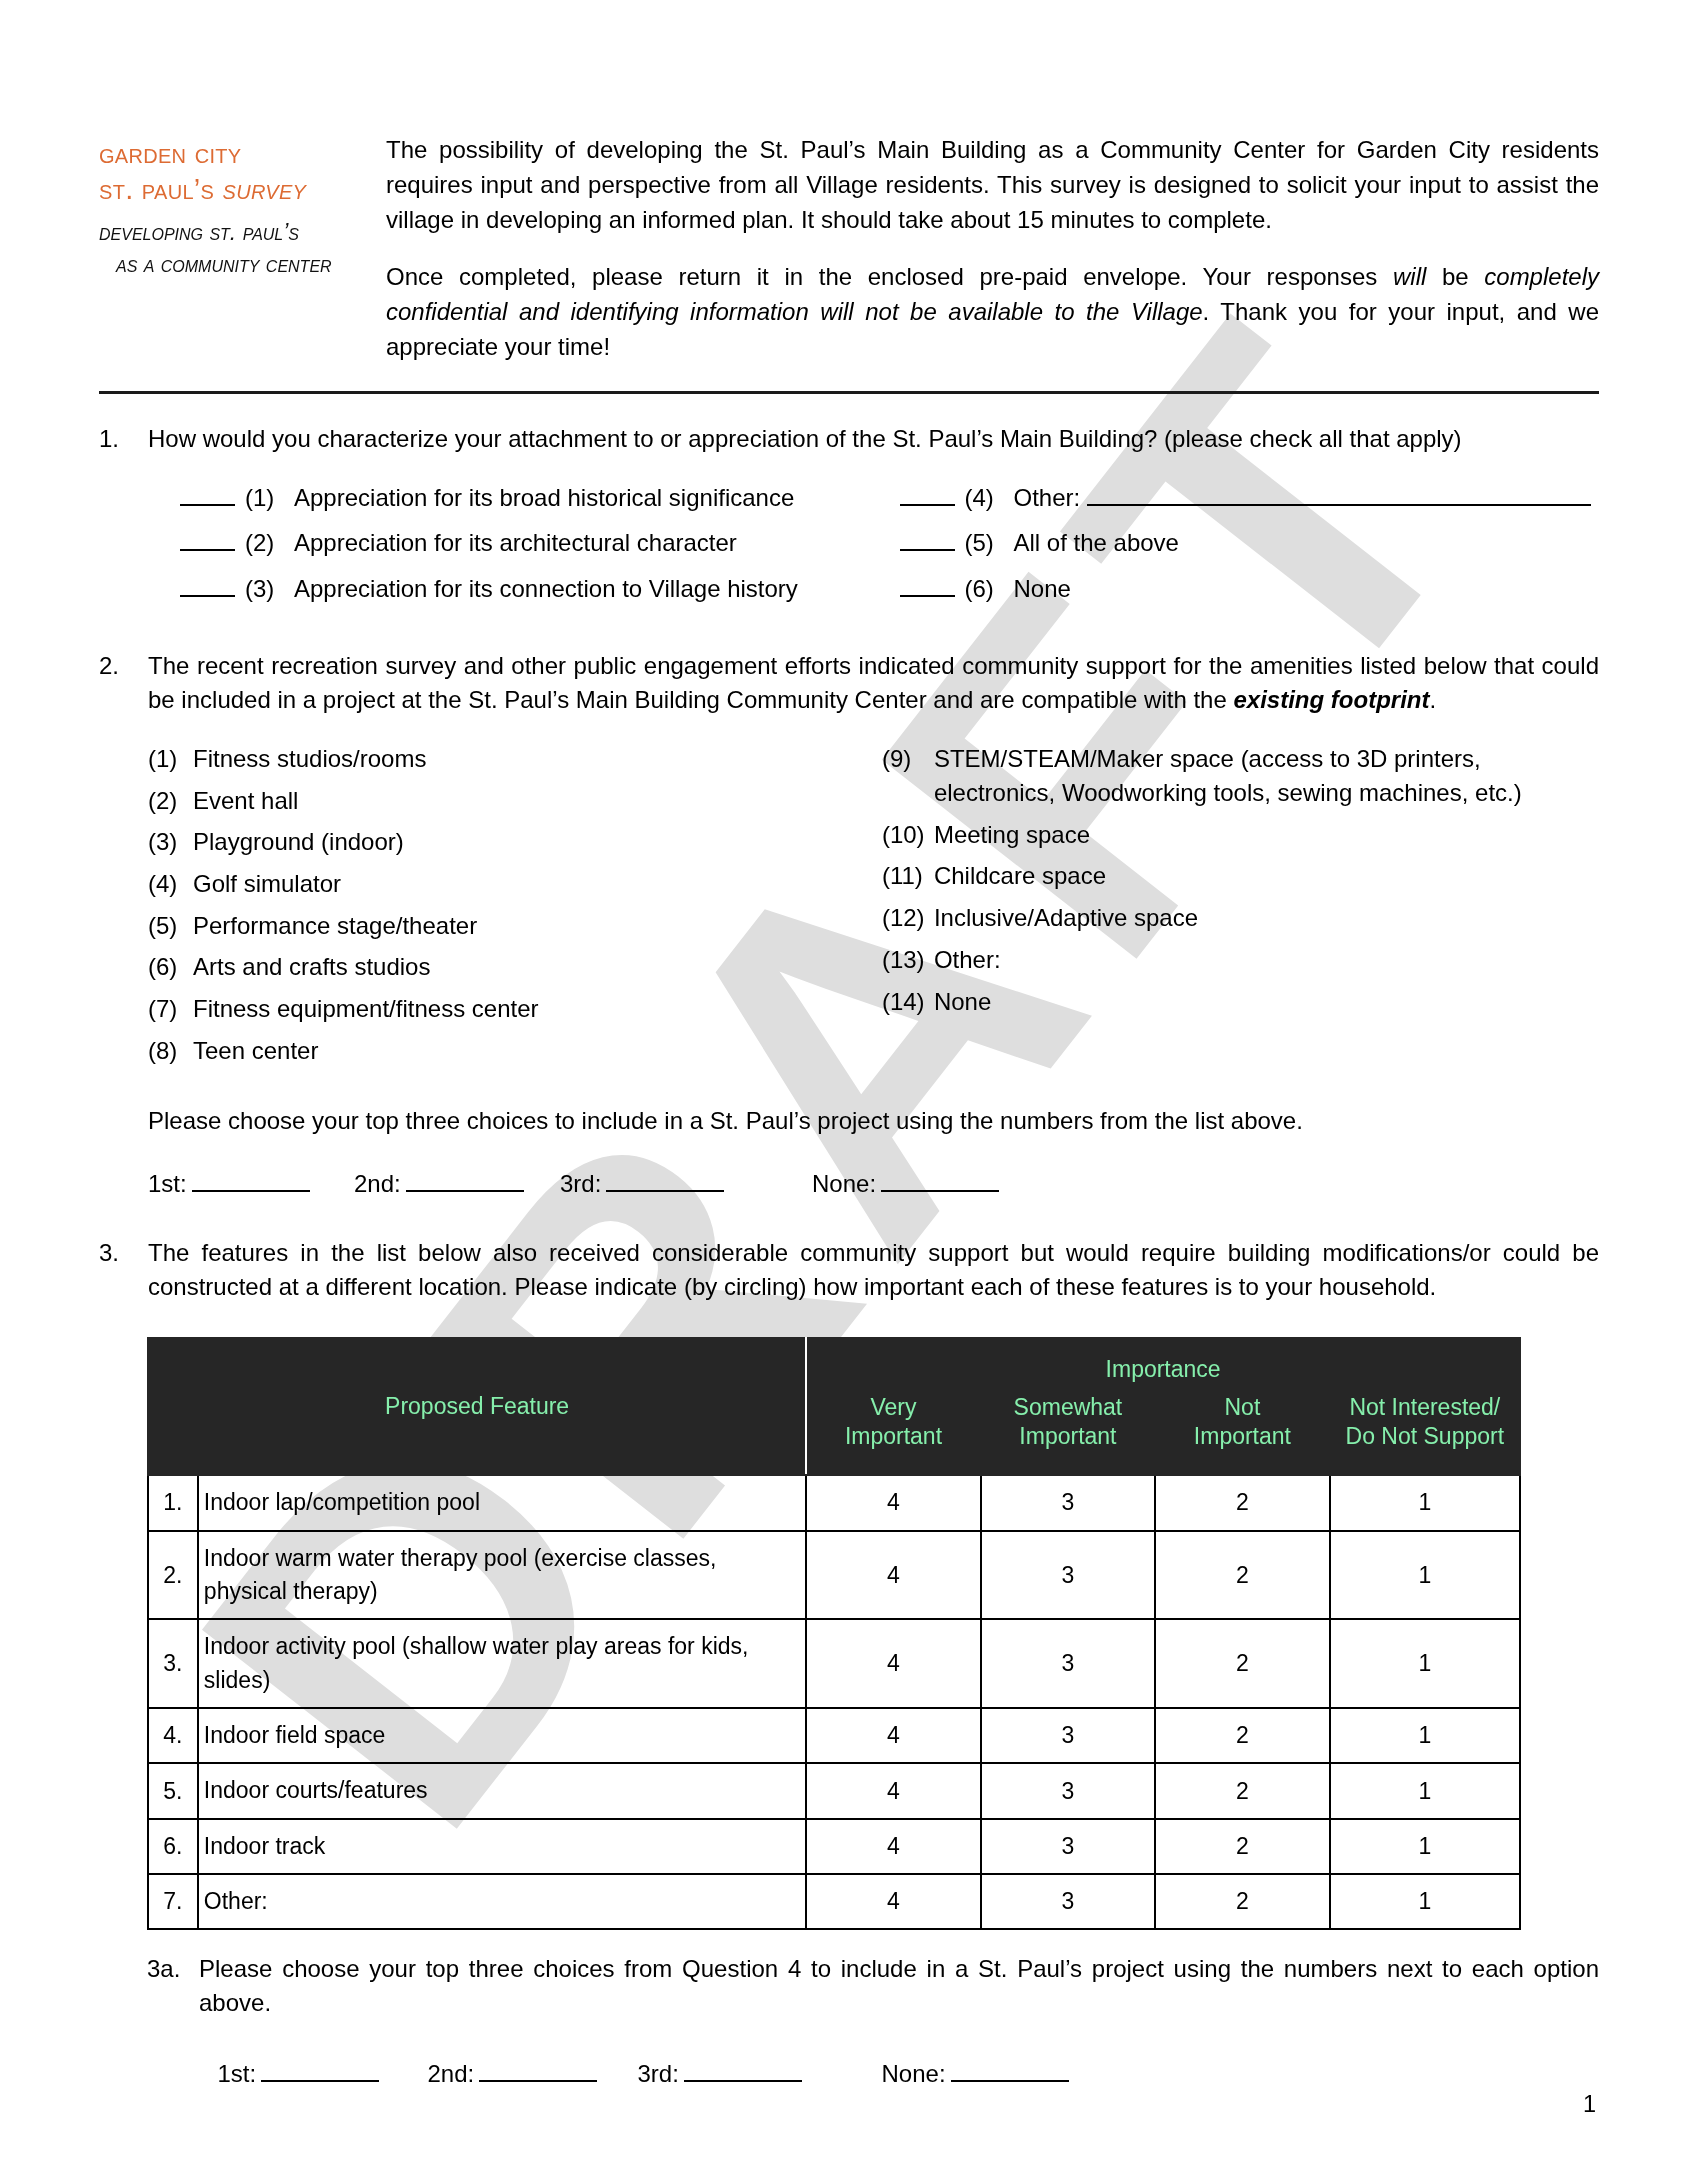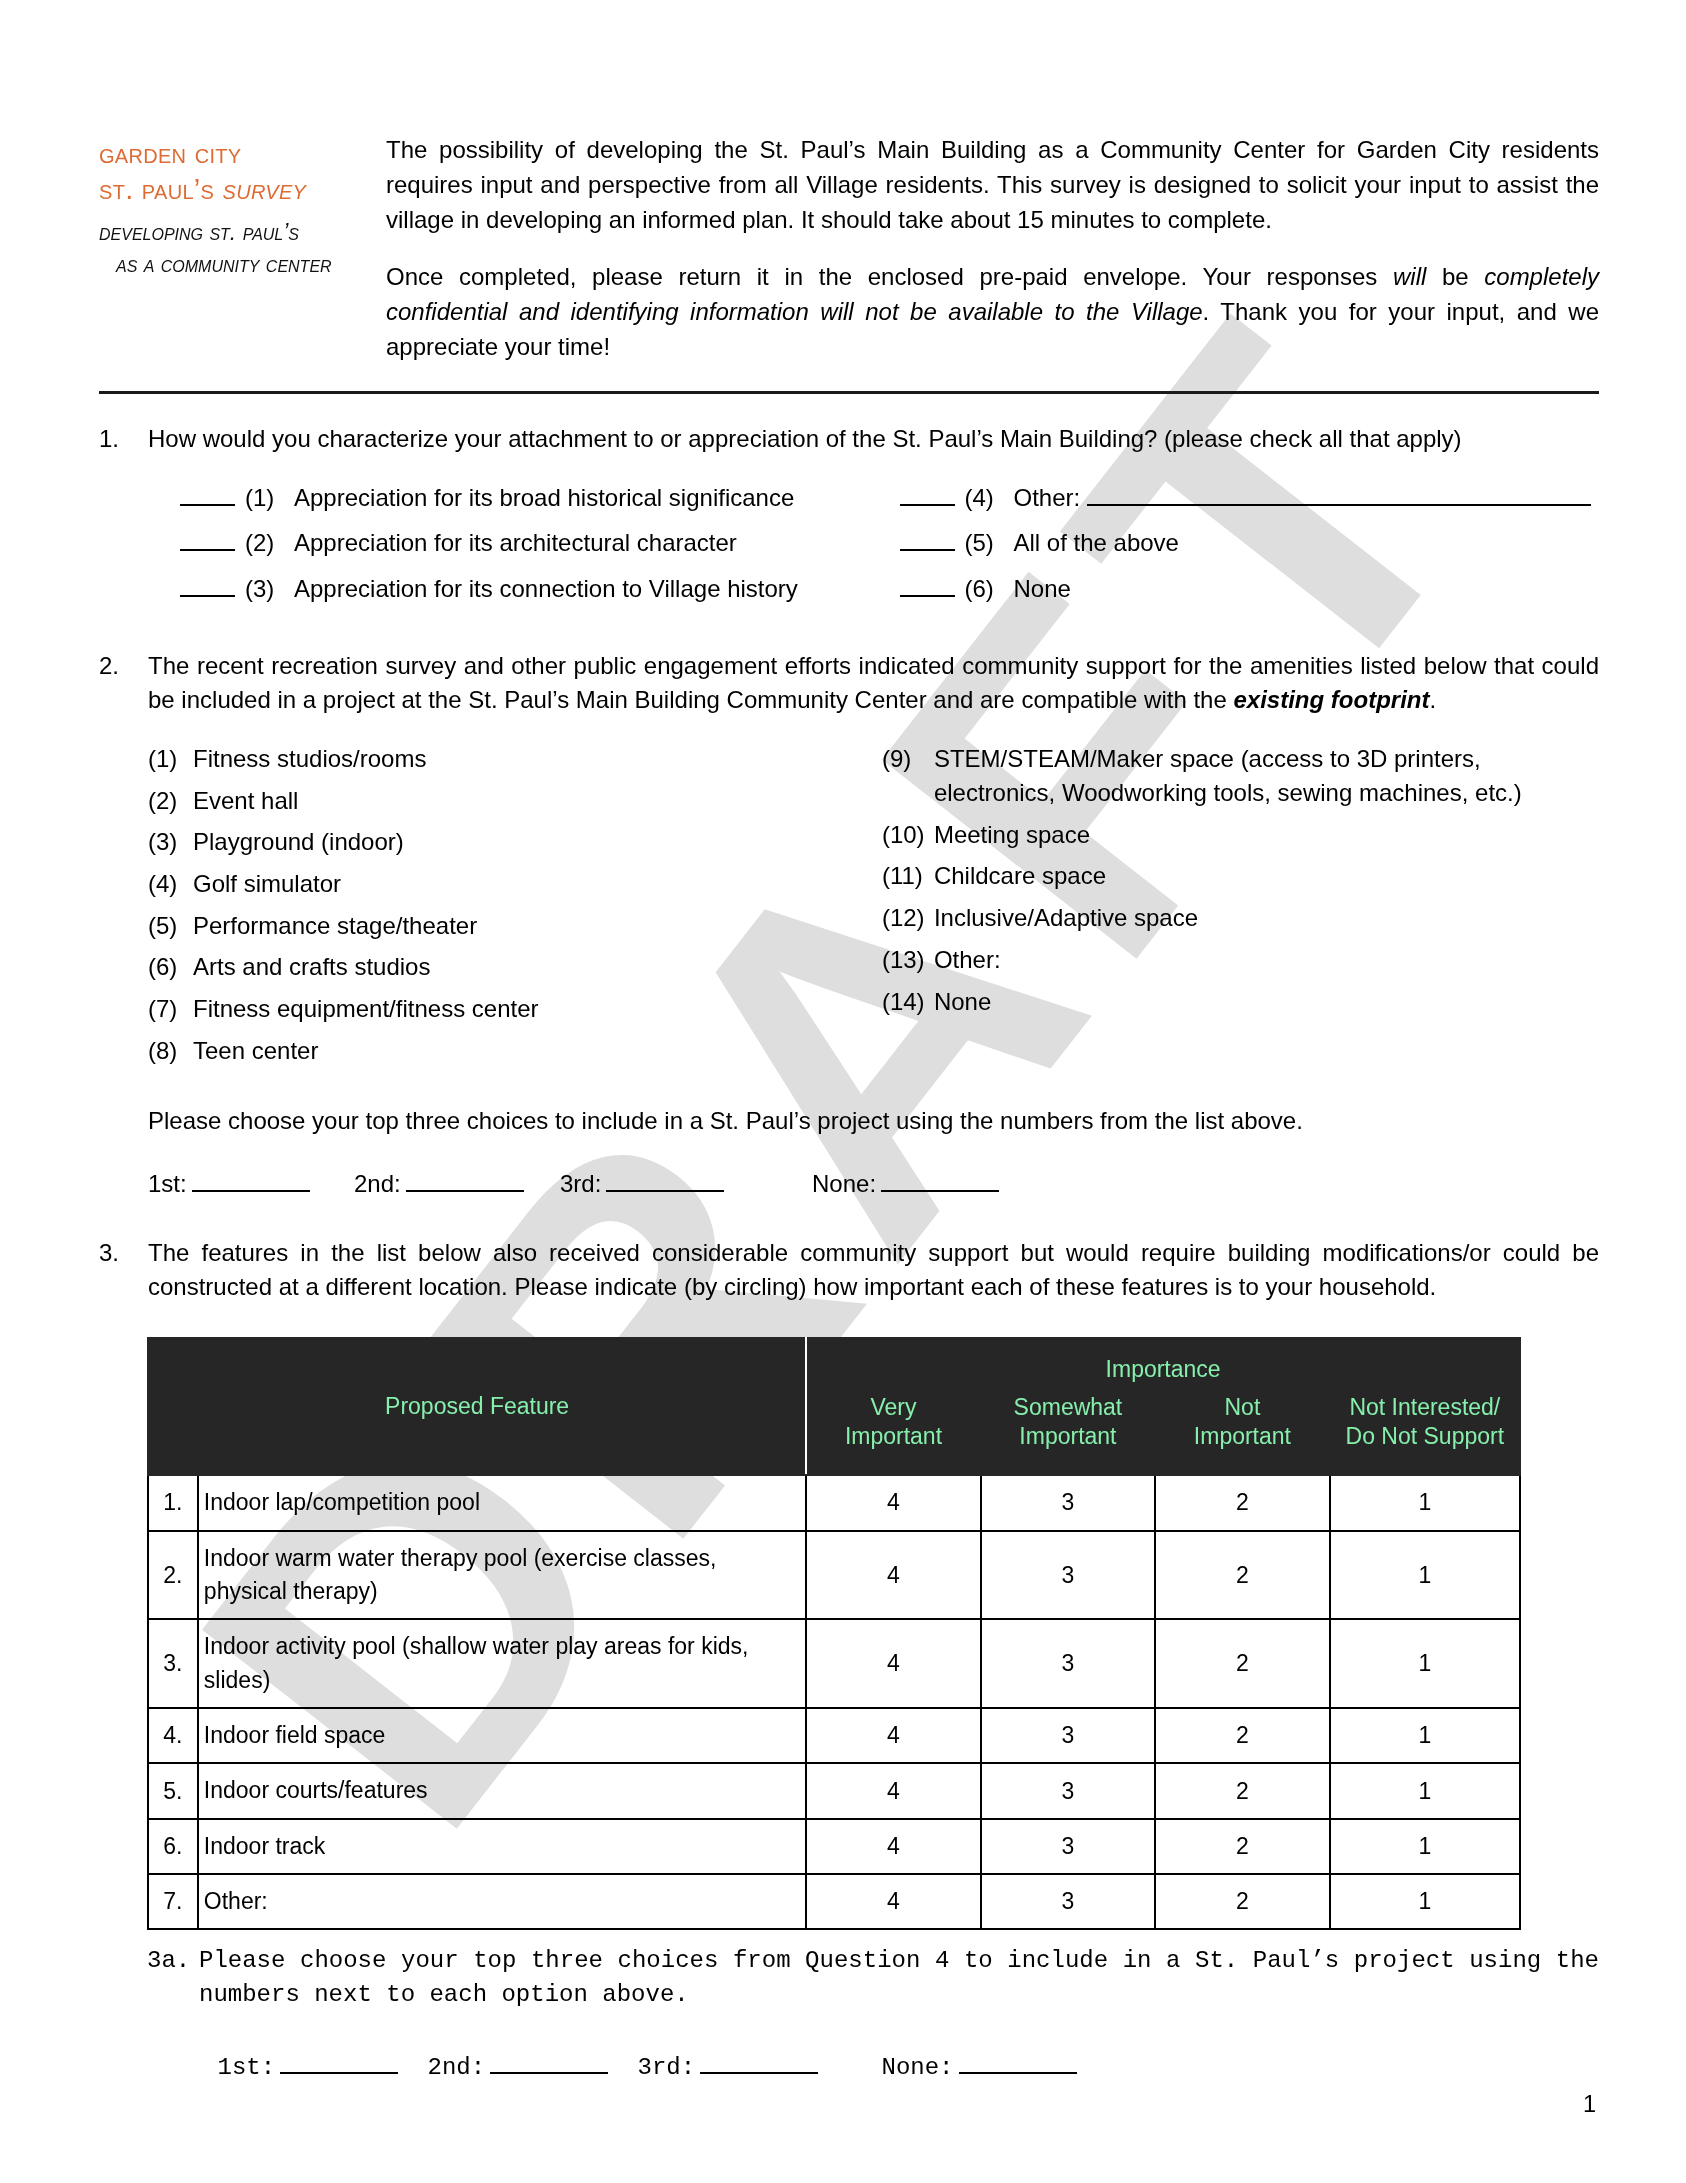--- a/index.html
+++ b/index.html
@@ -268,24 +268,23 @@
   col.col-feat { width: 537px; }
   col.col-v { width: 154px; }
   col.col-s { width: 154px; }
   col.col-n { width: 154px; }
   col.col-ni { width: 168px; }
 
   
   .q3a {
     display: flex;
     padding: 0 88px 0 147px;
-    margin-top: 14px;
+    margin-top: 22px;
     font-size: 24px;
     line-height: 1.42;
-    font-family: Liberation Mono, monospace;
   }
   .q3a .q-num { flex: 0 0 52px; }
   .rank-row2 {
     display: flex;
     margin-top: 34px;
     padding-left: 18.5px;
     font-size: 24px;
   }
 
   

